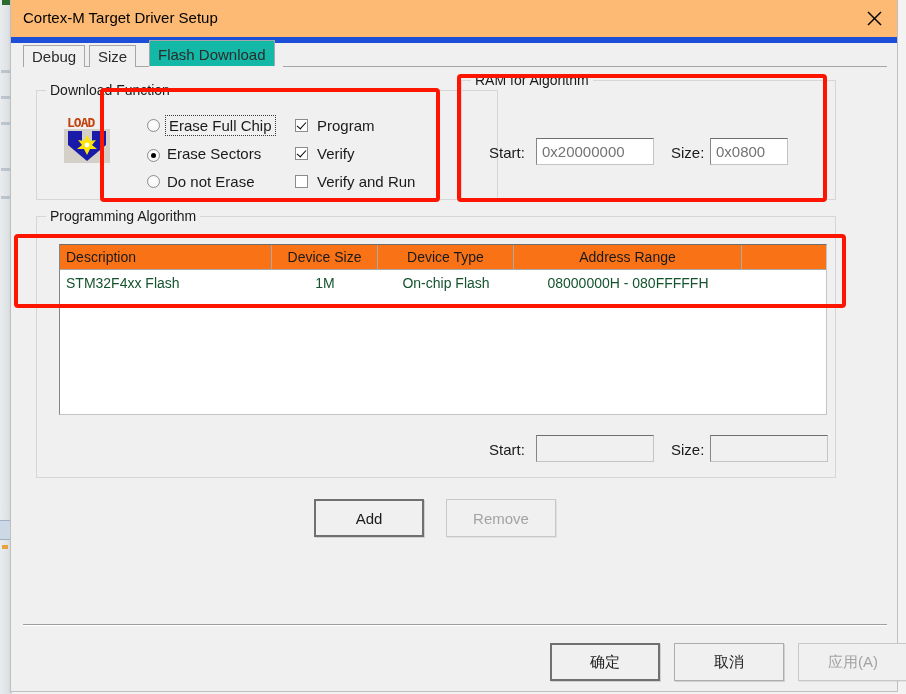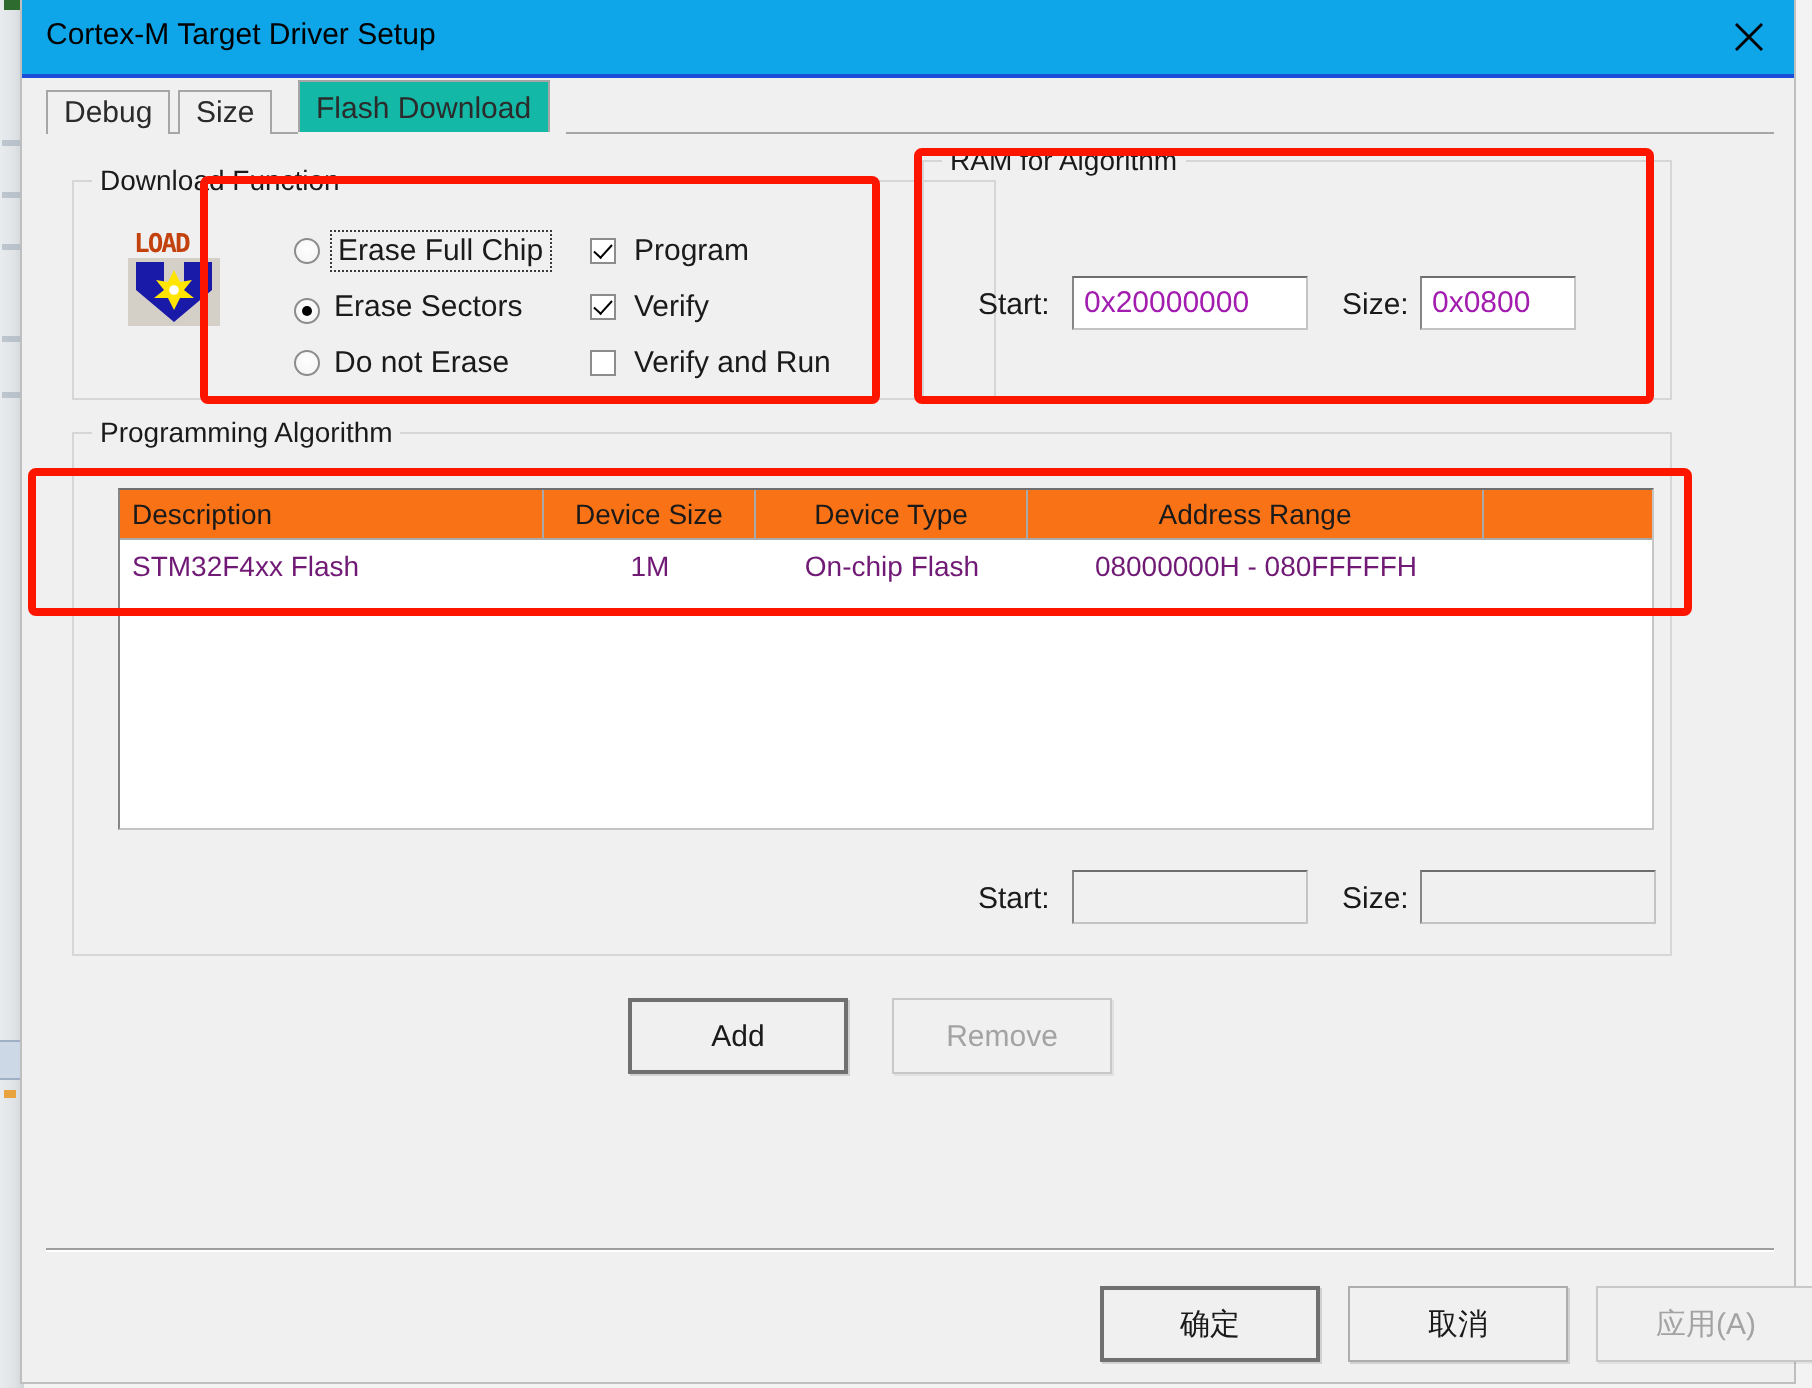--- a/index.html
+++ b/index.html
@@ -59,22 +59,22 @@
     background: #f0f0f0;
     border: 1px solid #bfbfbf;
     border-top: none;
     box-sizing: border-box;
   }
 
   
   #titlebar {
     position: relative;
     height: 37px;
-    background: #0ea5e9;
-    border-bottom: 2px solid #1d4ed8;
+    background: #fdba74;
+    border-bottom: 6px solid #1d4ed8;
   }
   #title-text {
     position: absolute;
     left: 12px; top: 9px;
     font-size: 15px;
     color: #000000;
     white-space: nowrap;
   }
   #close-button {
     position: absolute;
@@ -241,21 +241,21 @@
     color: #1a1a1a;
   }
   .textfield {
     position: absolute;
     box-sizing: border-box;
     background: #ffffff;
     border: 1px solid #c4c4c4;
     border-top: 1px solid #6e6e6e;
     border-left: 1px solid #868686;
     font-size: 15px;
-    color: #a21caf;
+    color: #737373;
     padding: 0 0 0 5px;
     display: flex;
     align-items: center;
     cursor: text;
   }
   .textfield.disabled {
     background: #f0f0f0;
     color: #8a8a8a;
   }
 
@@ -294,21 +294,21 @@
     display: flex; align-items: center; justify-content: center;
     border-right: 1px solid #a9a9a9;
     box-sizing: border-box;
     cursor: default;
   }
   #algo-header .hcell.left { justify-content: flex-start; padding-left: 6px; }
   .row {
     display: flex;
     height: 25px;
     font-size: 14px;
-    color: #701a75;
+    color: #14532d;
   }
   .row .cell {
     display: flex; align-items: center; justify-content: center;
     box-sizing: border-box;
     cursor: default;
   }
   .row .cell.left { justify-content: flex-start; padding-left: 6px; }
   .c0 { width: 212px; }
   .c1 { width: 106px; }
   .c2 { width: 136px; }

